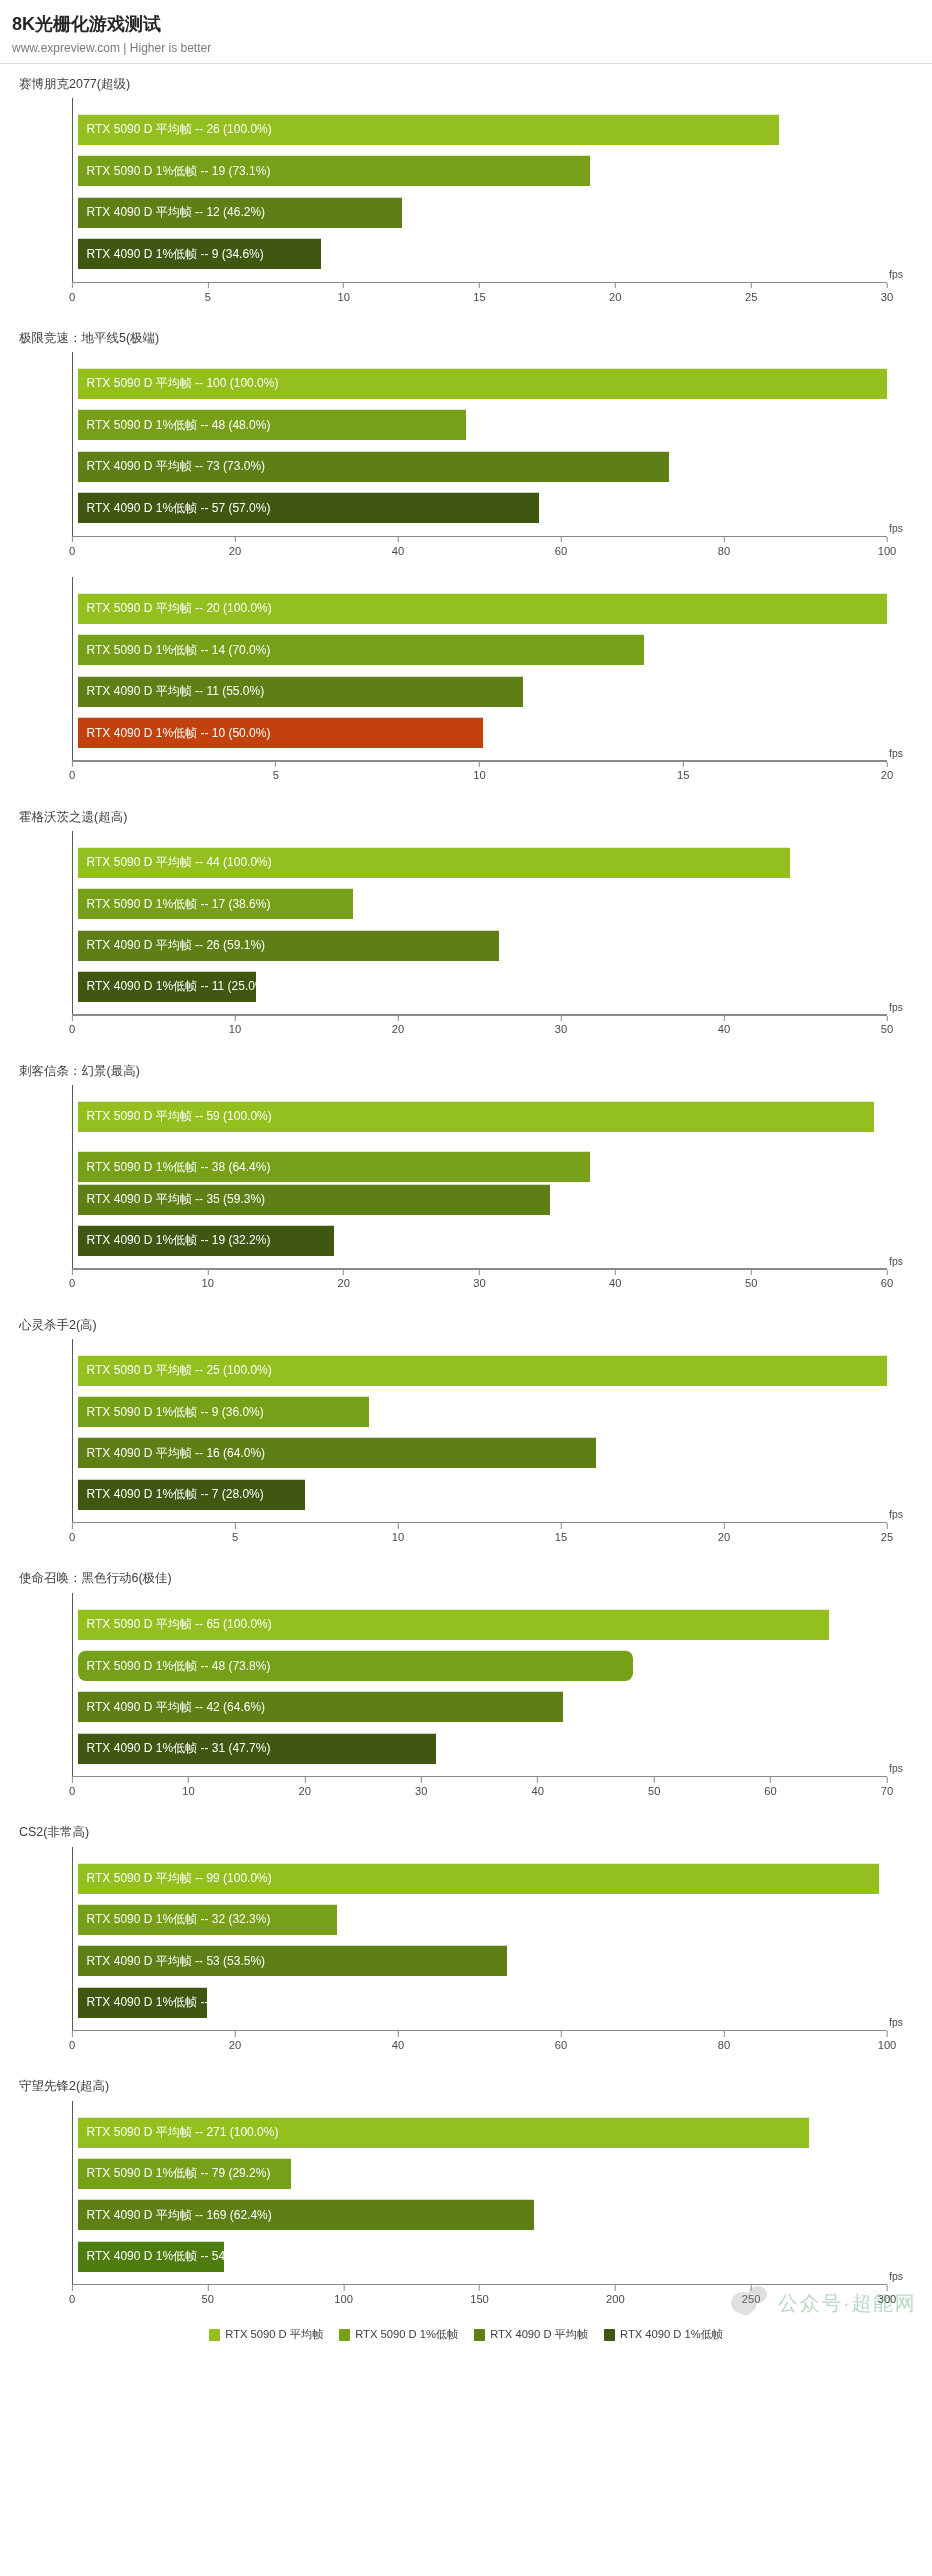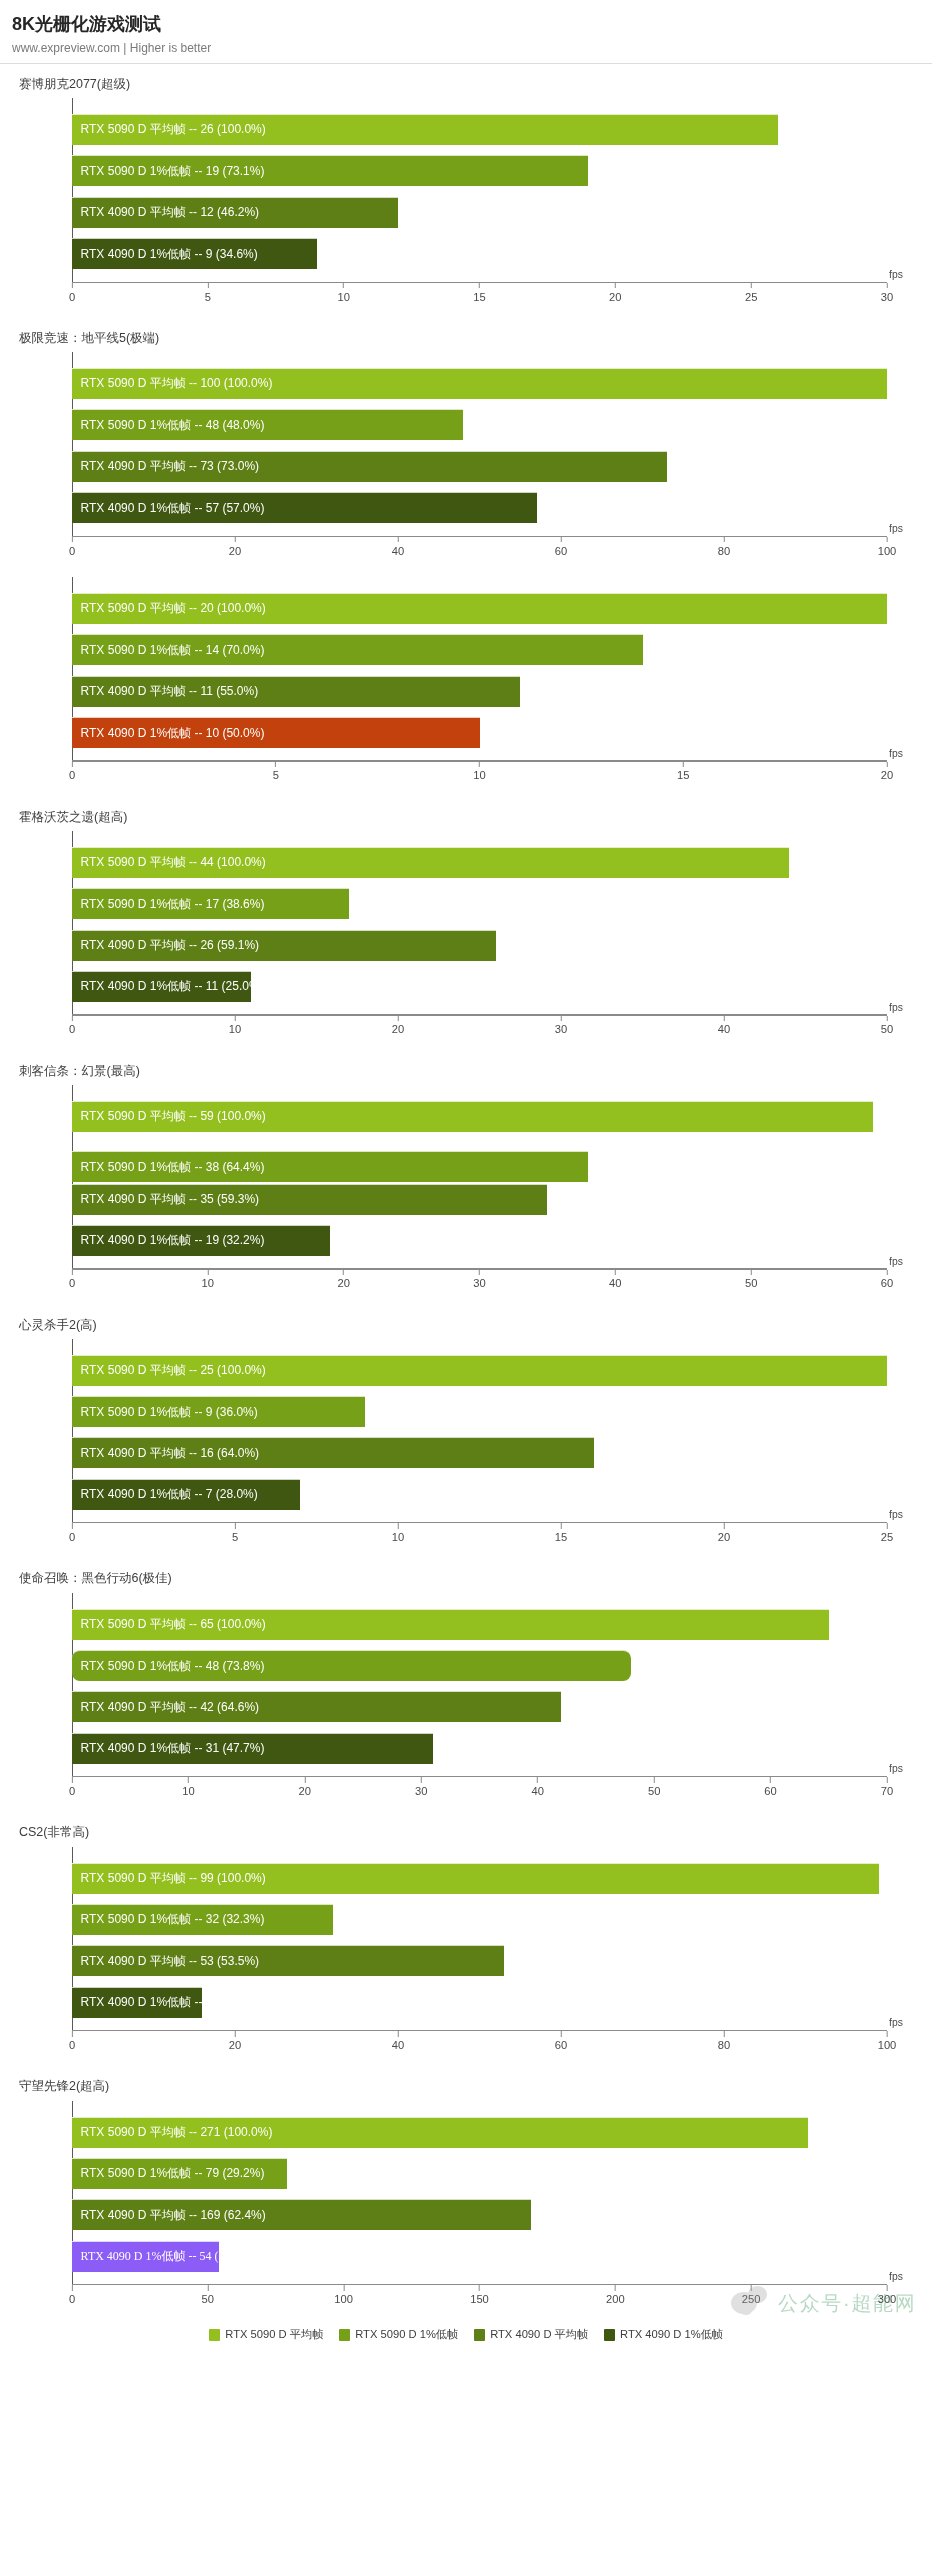--- a/index.html
+++ b/index.html
@@ -80,20 +80,21 @@
   }
   .bars {
     position: absolute;
     left: 72px;
     right: 45px;
     top: 8.6px;
     bottom: 38px;
     display: flex;
     flex-direction: column;
     justify-content: space-evenly;
+    padding-left: 6px;
   }
   .bar-row {
     position: relative;
     height: 31px;
     display: flex;
     align-items: center;
   }
   .bar {
     height: 31px;
     display: flex;
@@ -688,21 +689,21 @@
               <div class="bar c1" style="width: 26.3333%; background: rgb(118, 160, 23);">
                 <span class="bar-label">RTX 5090 D 1%低帧  --  79 (29.2%)</span>
               </div>
             </div>
             <div class="bar-row">
               <div class="bar c2" style="width: 56.3333%; background: rgb(94, 127, 21);">
                 <span class="bar-label">RTX 4090 D 平均帧  --  169 (62.4%)</span>
               </div>
             </div>
             <div class="bar-row">
-              <div class="bar c3" style="width: 18%; background: #8b5cf6; font-family: Liberation Serif, serif;">
+              <div class="bar c3" style="width: 18%; background: #4d7c0f;">
                 <span class="bar-label">RTX 4090 D 1%低帧  --  54 (19.9%)</span>
               </div>
             </div>
           </div>
           <div class="ticks">
             <div class="tick" style="left: 0%;">
               <span class="mark"></span>
               <span class="txt">0</span>
             </div>
             <div class="tick" style="left: 16.6667%;">

